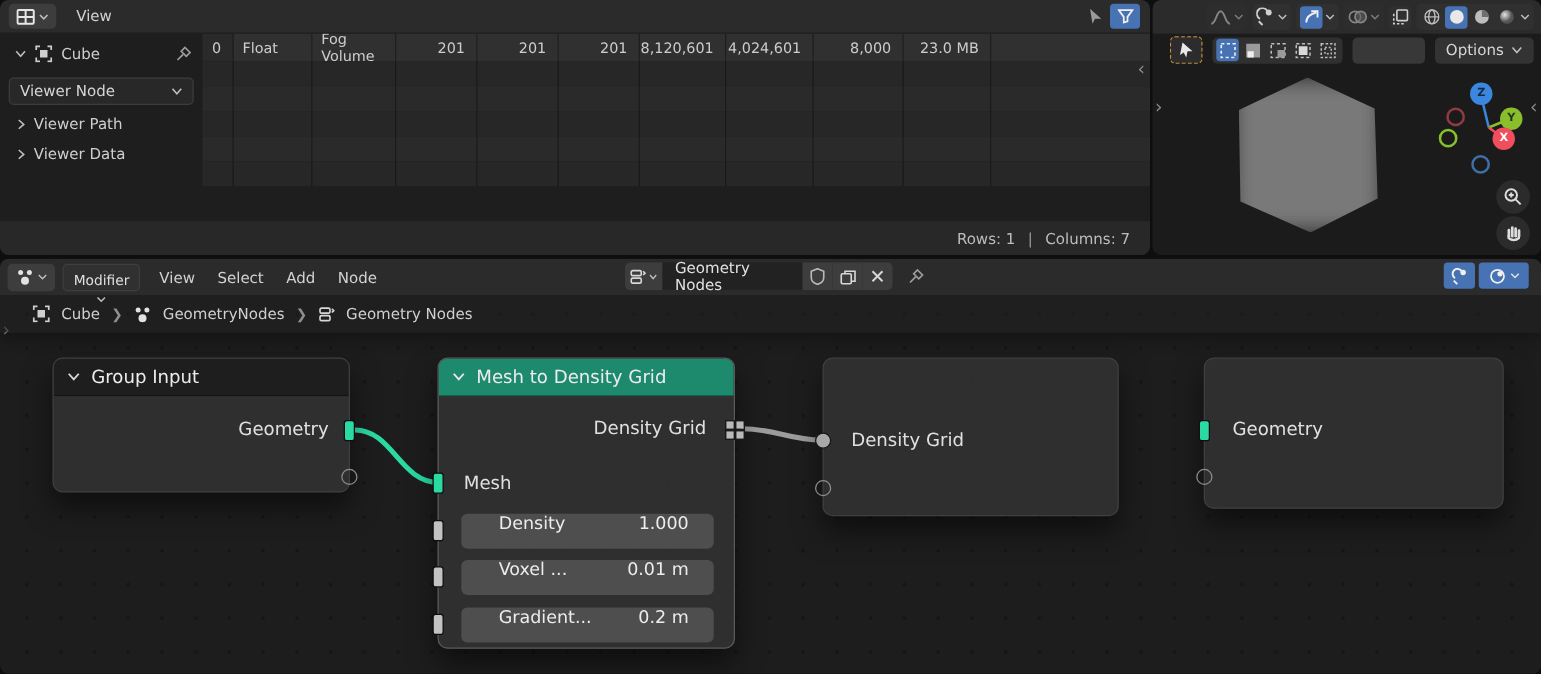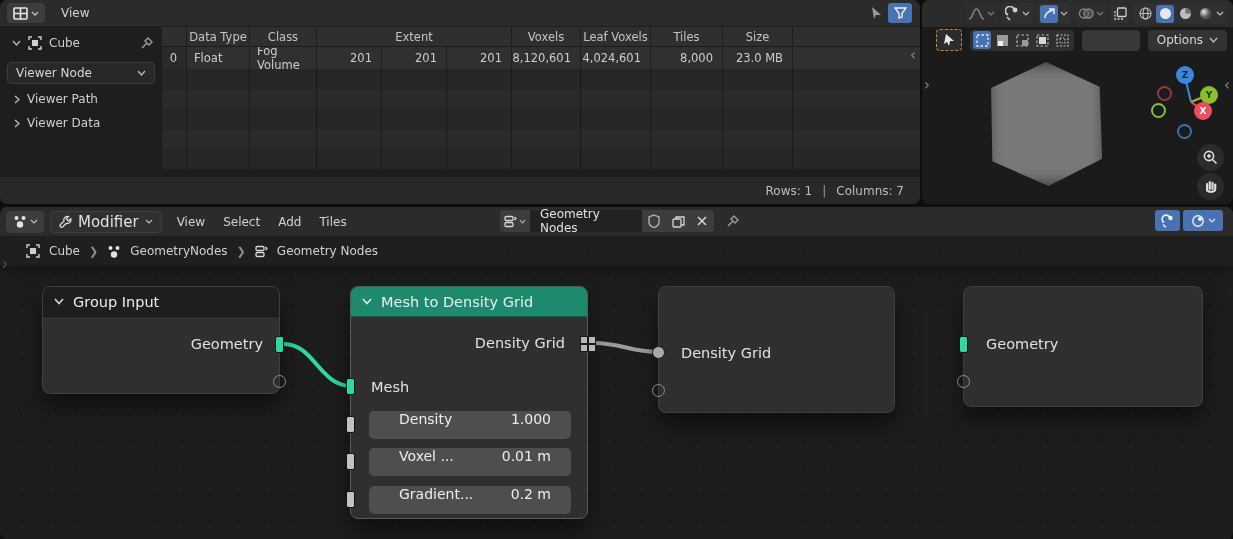--- a/index.html
+++ b/index.html
@@ -48,21 +48,21 @@
   .fuzzy-cube { position:absolute; left:63px; top:62px; width:122px; height:124px; background:#929292; opacity:.8;
     clip-path:polygon(50% 0,94% 20%,96% 78%,52% 100%,6% 80%,5% 21%); filter:blur(9px); }
   .nav-ball { position:absolute; border-radius:50%; display:flex; align-items:center; justify-content:center; font-size:9px; font-weight:bold; color:rgba(10,20,30,.8); }
   .circle-btn { position:absolute; width:27px; height:27px; border-radius:50%; background:rgba(44,44,44,.92); display:flex; align-items:center; justify-content:center; }
   .edge-arrow { position:absolute; color:#8b8b8b; font-size:15px; line-height:14px; }
 
   
   #nodeeditor { left:0; top:207px; width:1233px; height:332px; background:#1d1d1d; }
   .ne-canvas { position:absolute; inset:0; background-image:radial-gradient(circle,#151515 1.2px,transparent 1.4px); background-size:27px 27px; background-position:8px 4px; }
   .ne-hdr { position:absolute; left:0; right:0; top:0; height:29px; background:#2b2b2b; display:flex; align-items:center; z-index:5; }
-  .mode-btn { display:flex; align-items:center; gap:6px; background:#303030; border:1px solid #3e3e3e; border-radius:4px; height:22px; padding:0 8px; color:#e0e0e0; font-size:15px; margin-left:6px; }
+  .mode-btn { display:flex; align-items:center; gap:6px; background:#303030; border:1px solid #3e3e3e; border-radius:4px; height:22px; padding:0 8px; color:#e0e0e0; font-size:11px; margin-left:6px;flex-direction:column; }
   .tree-sel { position:absolute; left:500px; display:flex; align-items:center; height:22px; top:3px; }
   .tree-sel .seg { height:22px; background:#3d3d3d; display:flex; align-items:center; justify-content:center; }
   .tree-name { background:#222222; color:#e2e2e2; font-size:12px; padding:0 10px; height:22px; display:flex; align-items:center; width:112px; }
   .ne-snaps { position:absolute; right:10px; top:3px; display:flex; gap:3px; }
   .snap-btn { width:25px; height:21px; border-radius:3px; background:var(--accent,#4772b3); display:flex; align-items:center; justify-content:center; }
   .breadcrumb { position:absolute; left:0; right:0; top:29px; height:30px; display:flex; align-items:center; gap:9px; padding-left:26px; color:#d0d0d0; font-size:12px; background:rgba(32,32,32,.55); box-shadow:0 6px 10px rgba(0,0,0,.25); z-index:4; }
   .bc-sep { color:#8f8f8f; font-size:11px; }
 
   .node { position:absolute; border-radius:8px; background:rgba(47,47,47,.97); border:1px solid #3f3f3f; box-shadow:0 12px 22px rgba(0,0,0,.5); z-index:3; }
   .node-hdr { height:30px; display:flex; align-items:center; gap:9px; padding:0 11px; border-radius:7px 7px 0 0; font-size:14.5px; color:#ececec; border-bottom:1px solid rgba(0,0,0,.3); }
@@ -146,31 +146,20 @@
     <span>Viewer Path</span>
   </div>
   <div class="sb-row" style="left:14px; top:116px;">
     <svg class="chev" width="6" height="9">
         <polyline points="1,1 5,4.5 1,8" fill="none" stroke="#bdbdbd" stroke-width="1.3"></polyline>
       </svg>
     <span>Viewer Data</span>
   </div>
 
   <div class="tbl">
-    <div class="trow hrow" style="height:20px">
-      <div class="cell w-idx"></div>
-      <div class="cell w-dt c-center">Data Type</div>
-      <div class="cell w-cl c-center">Class</div>
-      <div class="cell c-center" style="width:195px">Extent</div>
-      <div class="cell w-vx c-center">Voxels</div>
-      <div class="cell w-lv c-center">Leaf Voxels</div>
-      <div class="cell w-ti c-center">Tiles</div>
-      <div class="cell w-sz c-center">Size</div>
-      <div class="cell w-fill"></div>
-    </div>
     <div class="trow r0" style="height:22px">
       <div class="cell w-idx idx c-right">0</div>
       <div class="cell w-dt c-left">Float</div>
       <div class="cell w-cl c-left">Fog Volume</div>
       <div class="cell w-ex c-right">201</div>
       <div class="cell w-ex c-right">201</div>
       <div class="cell w-ex c-right">201</div>
       <div class="cell w-vx c-right">8,120,601</div>
       <div class="cell w-lv c-right">4,024,601</div>
       <div class="cell w-ti c-right">8,000</div>
@@ -455,21 +444,21 @@
           <path d="M9.5 1.5 A3.6 3.6 0 0 0 5 6 L1.5 9.5 A1.6 1.6 0 0 0 3.8 11.8 L7.3 8.3 A3.6 3.6 0 0 0 11.8 3.8 L9.5 6 L7.3 3.8 Z" fill="none" stroke="#d8d8d8" stroke-width="1.3"></path>
         </svg>
       <span>Modifier</span>
       <svg class="chev" width="8" height="5">
           <polyline points="1,1 4,4 7,1" fill="none" stroke="#bdbdbd" stroke-width="1.2"></polyline>
         </svg>
     </div>
     <span class="menu-item" style="margin-left:6px">View</span>
     <span class="menu-item">Select</span>
     <span class="menu-item">Add</span>
-    <span class="menu-item">Tiles</span>
+    <span class="menu-item">Node</span>
 
     <div class="tree-sel">
       <div class="seg" style="width:30px; border-radius:4px 0 0 4px; gap:2px;">
         <svg width="13" height="13">
             <g fill="none" stroke="#d8d8d8" stroke-width="1.3">
               <rect x="1" y="1.5" width="8" height="4" rx="1.2"></rect>
               <rect x="1" y="7.5" width="8" height="4" rx="1.2"></rect>
               <polyline points="10.5,2 12,3.5 10.5,5"></polyline>
             </g>
           </svg>

